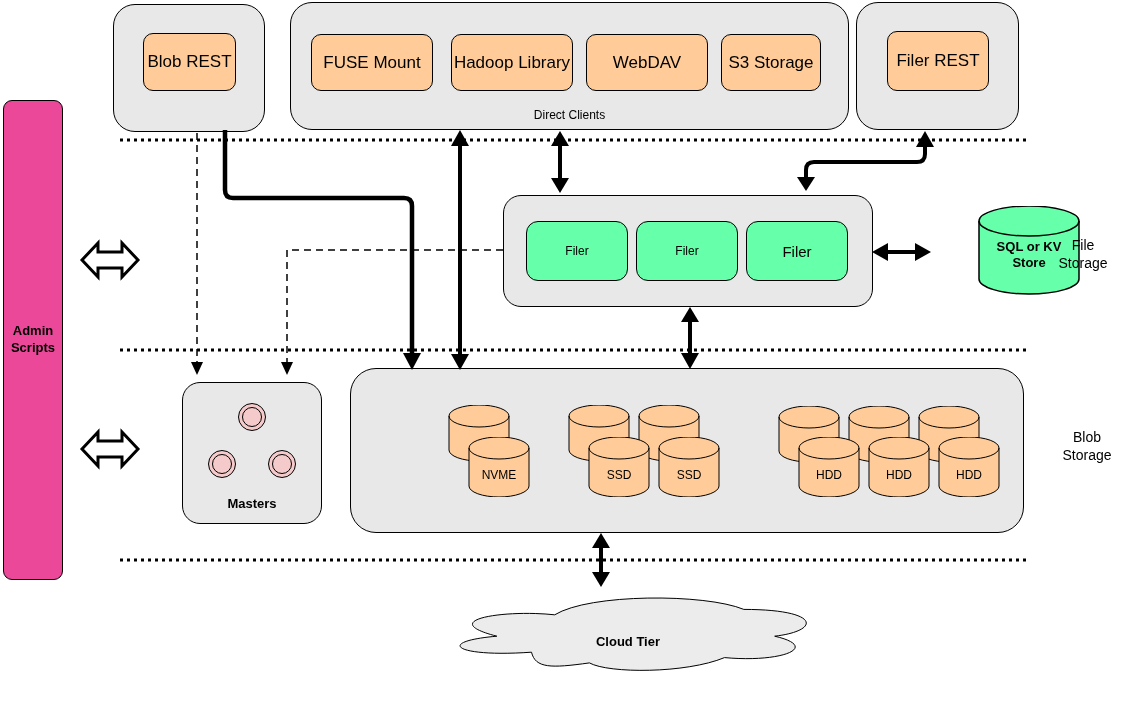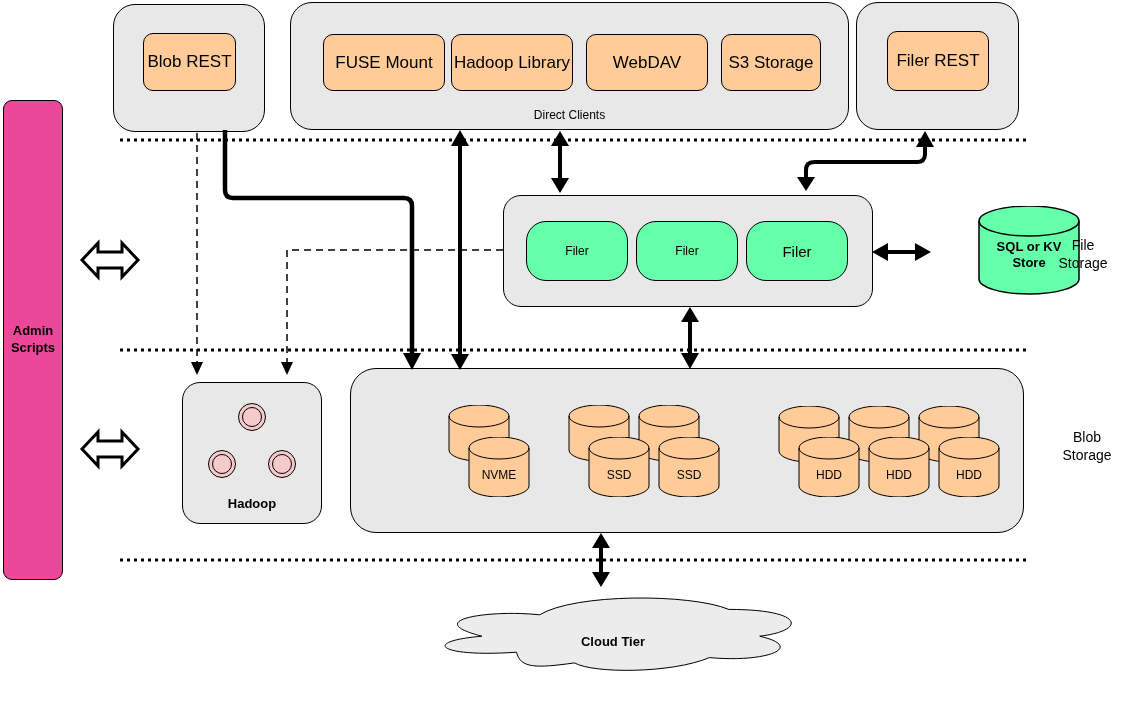--- a/index.html
+++ b/index.html
@@ -10,21 +10,21 @@
   .wires{position:absolute;left:0;top:0;z-index:20;pointer-events:none;}
   .group{
     position:absolute;background:#e8e8e8;border:1px solid #000;border-radius:22px;z-index:10;
   }
   .chip{
     position:absolute;background:#ffcc99;border:1px solid #000;border-radius:10px;
     display:flex;align-items:center;justify-content:center;font-size:17px;z-index:11;
     text-align:center;
   }
   .filerchip{
-    position:absolute;background:#66ffaa;border:1px solid #000;border-radius:20px;
+    position:absolute;background:#66ffaa;border:1px solid #000;border-radius:12px;
     display:flex;align-items:center;justify-content:center;font-size:12px;z-index:11;
   }
   .filerchip.big{font-size:15px;}
   .grouplabel{
     position:absolute;left:0;right:0;text-align:center;font-size:12px;z-index:12;
   }
   .tierlabel{
     position:absolute;text-align:center;font-size:14px;line-height:1.3;z-index:12;
   }
   .cyl{position:absolute;z-index:11;margin-left:48px;}
@@ -45,21 +45,21 @@
     position:absolute;width:26px;height:26px;border-radius:50%;background:#f5caca;
     border:1px solid #000;display:flex;align-items:center;justify-content:center;z-index:12;
   }
   .circle .inner{
     width:18px;height:18px;border-radius:50%;background:#f5caca;border:1px solid #000;
   }
   .masterslabel{
     position:absolute;left:0;right:0;bottom:12px;text-align:center;
     font-weight:bold;font-size:13px;z-index:12;
   }
-  .cloudwrap{position:absolute;left:420px;top:588px;width:386px;height:107px;z-index:10;}
+  .cloudwrap{position:absolute;left:435px;top:588px;width:386px;height:107px;z-index:10;}
   .cloudwrap .cloudlabel{
     position:absolute;inset:0;display:flex;align-items:center;justify-content:center;
     font-weight:bold;font-size:13px;z-index:12;
   }
 </style>
 </head>
 <body>
 
 <div class="canvas">
 
@@ -110,21 +110,21 @@
     <span>Admin Scripts</span>
   </div>
 
   <div class="group" style="left:113px;top:4px;width:150px;height:126px;">
     <div class="chip" style="left:29px;top:28px;width:91px;height:56px;">
       <span>Blob REST</span>
     </div>
   </div>
 
   <div class="group" style="left:290px;top:2px;width:557px;height:126px;">
-    <div class="chip" style="left:32px;top:31px;width:120px;height:55px;">
+    <div class="chip" style="left:20px;top:31px;width:120px;height:55px;">
       <span>FUSE Mount</span>
     </div>
     <div class="chip" style="left:160px;top:31px;width:120px;height:55px;">
       <span>Hadoop Library</span>
     </div>
     <div class="chip" style="left:295px;top:31px;width:120px;height:55px;">
       <span>WebDAV</span>
     </div>
     <div class="chip" style="left:430px;top:31px;width:98px;height:55px;">
       <span>S3 Storage</span>
@@ -163,21 +163,21 @@
   <div class="group" style="left:182px;top:382px;width:138px;height:140px;border-radius:18px;">
     <div class="circle" style="left:55px;top:20px;">
       <div class="inner"></div>
     </div>
     <div class="circle" style="left:25px;top:67px;">
       <div class="inner"></div>
     </div>
     <div class="circle" style="left:85px;top:67px;">
       <div class="inner"></div>
     </div>
-    <div class="masterslabel">Hadoop</div>
+    <div class="masterslabel">Masters</div>
   </div>
 
   <div class="group" style="left:350px;top:368px;width:672px;height:163px;border-radius:26px;"></div>
 
   <div class="cyl" style="left:400px;top:405px;">
     <svg width="62" height="56" viewBox="0 0 62 56">
         <path d="M1,11 L1,45 A30,11 0 0 0 61,45 L61,11 A30,11 0 0 0 1,11 Z" fill="#ffcc99" stroke="#000"></path>
         <path d="M1,11 A30,11 0 0 0 61,11" fill="none" stroke="#000"></path>
       </svg>
   </div>

